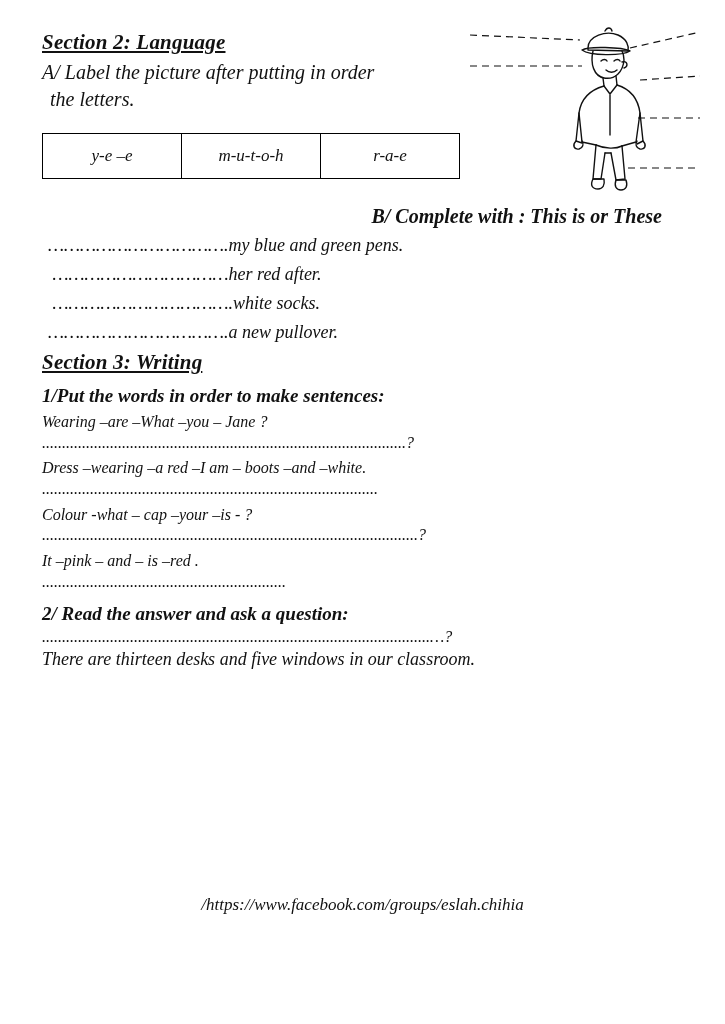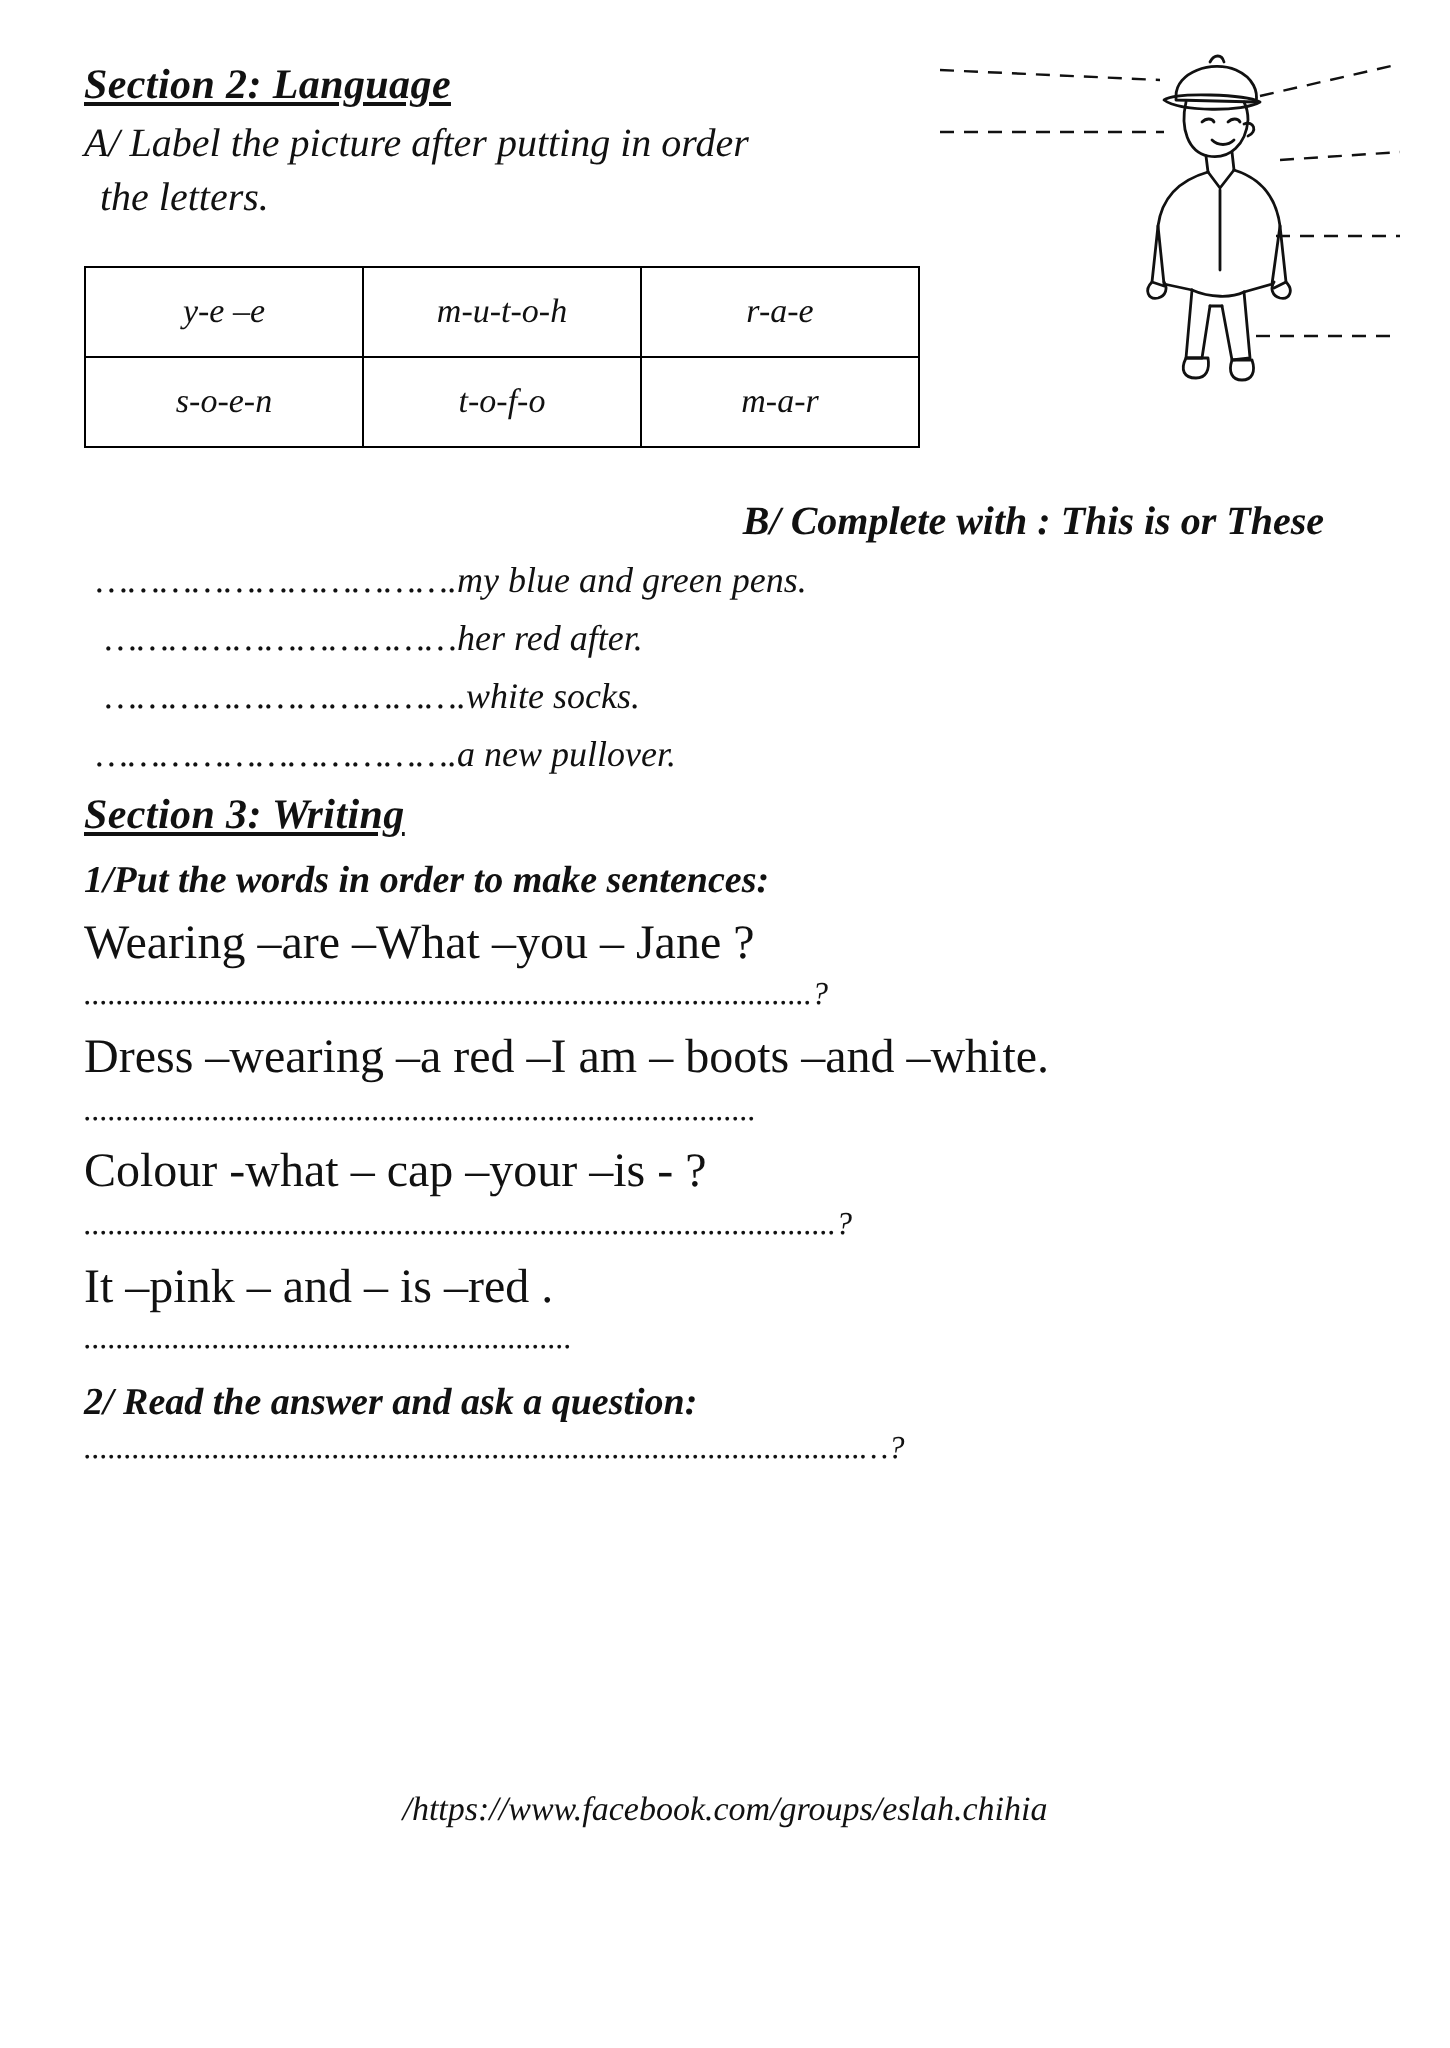--- a/index.html
+++ b/index.html
@@ -77,21 +77,22 @@
     margin: 0 0 2px 0;
     padding-left: 6px;
     line-height: 1.5;
     white-space: pre-wrap;
   }
 
   .sec3 {
     margin-top: 4px;
   }
   .writing-item {
-    font-size: 24px;
+    font-style: italic;
+    font-size: 16px;
     margin: 4px 0 0 0;
     line-height: 1.35;
   }
   .writing-dots {
     font-style: italic;
     font-size: 16px;
     margin: 0 0 2px 0;
     line-height: 1.3;
     word-break: break-all;
   }
@@ -189,25 +190,20 @@
     <p class="task-line">A/ Label the picture after putting in order</p>
     <p class="task-line indent">the letters.</p>
 
     <table class="letters">
       <tbody>
         <tr>
           <td>y-e –e</td>
           <td>m-u-t-o-h</td>
           <td>r-a-e</td>
         </tr>
-        <tr>
-          <td>s-o-e-n</td>
-          <td>t-o-f-o</td>
-          <td>m-a-r</td>
-        </tr>
       </tbody>
     </table>
 
     <p class="sec-b">B/ Complete with : This is  or   These</p>
     <p class="dot-line">…………………………….my blue and green pens.</p>
     <p class="dot-line"> ……………………………her red after.</p>
     <p class="dot-line"> …………………………….white socks.</p>
     <p class="dot-line">…………………………….a new pullover.</p>
 
     <h2 class="sec-head sec3">Section 3: Writing</h2>
@@ -220,18 +216,19 @@
     <p class="writing-dots">....................................................................................</p>
 
     <p class="writing-item">Colour  -what – cap –your –is - ?</p>
     <p class="writing-dots">..............................................................................................?</p>
 
     <p class="writing-item">It –pink – and – is –red .</p>
     <p class="writing-dots">.............................................................</p>
 
     <p class="bold-it">2/ Read the answer and ask a question:</p>
     <p class="writing-dots">.................................................................................................…?</p>
+    <p class="answer-line">There are thirteen desks and five windows in our classroom.</p>
 
   </div>
 
   <div class="footer">/https://www.facebook.com/groups/eslah.chihia</div>
 
 </div>
 
 </body></html>

